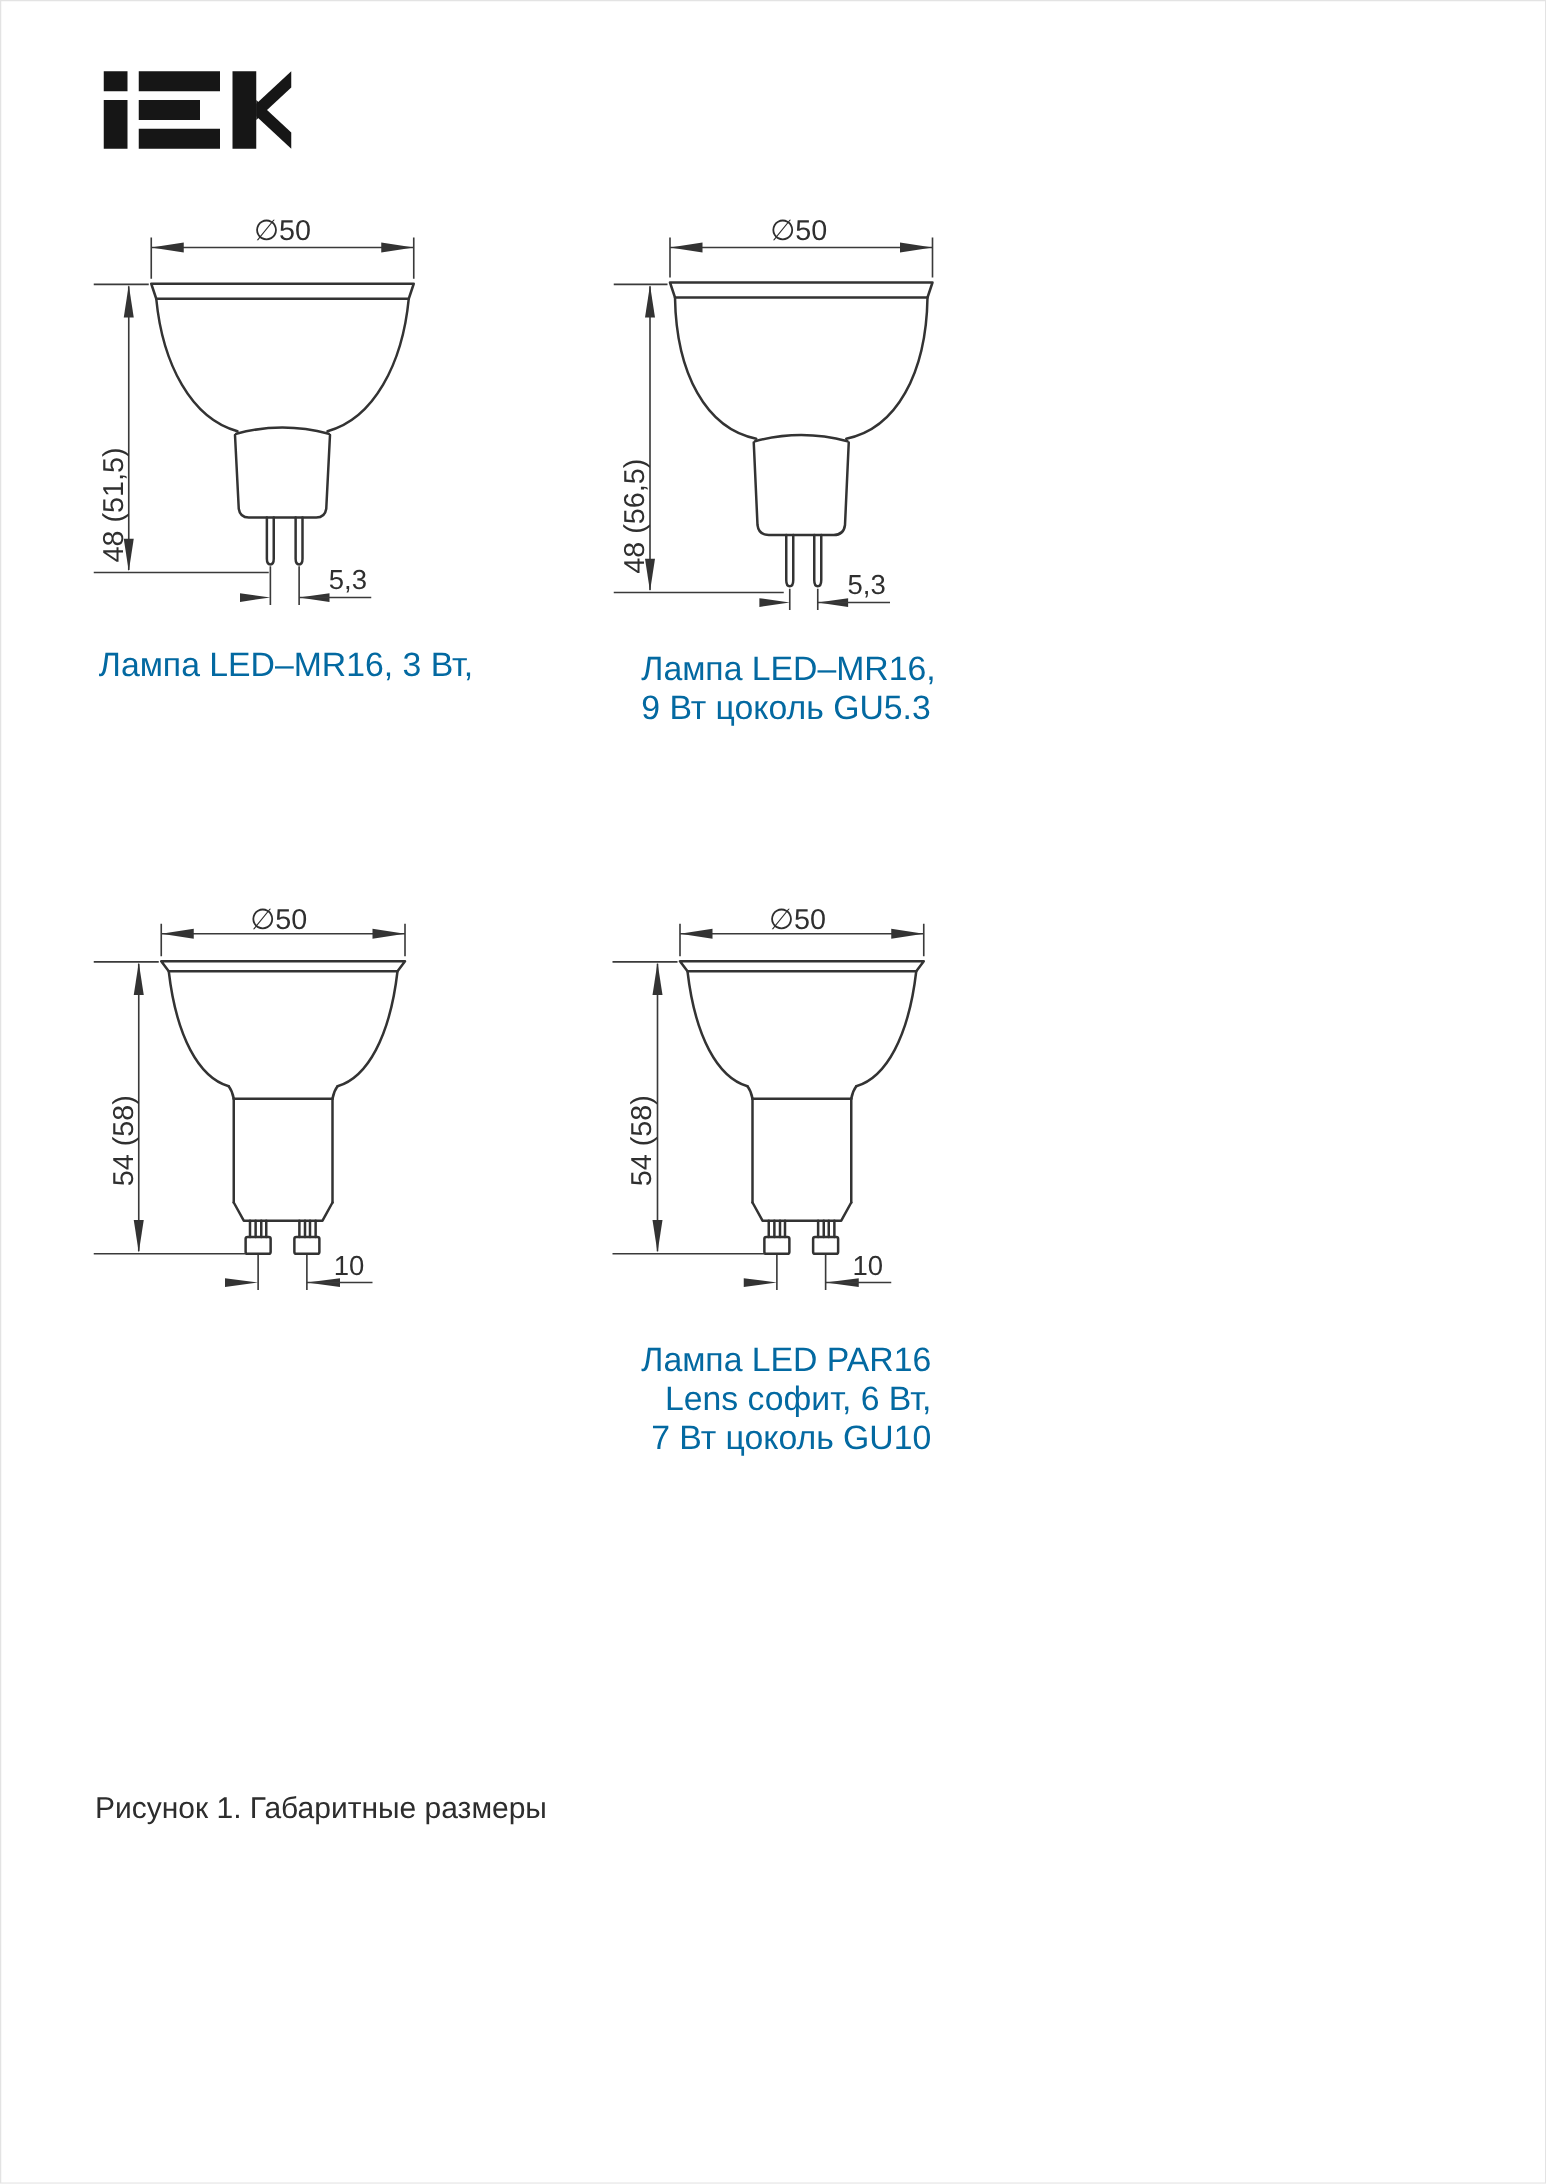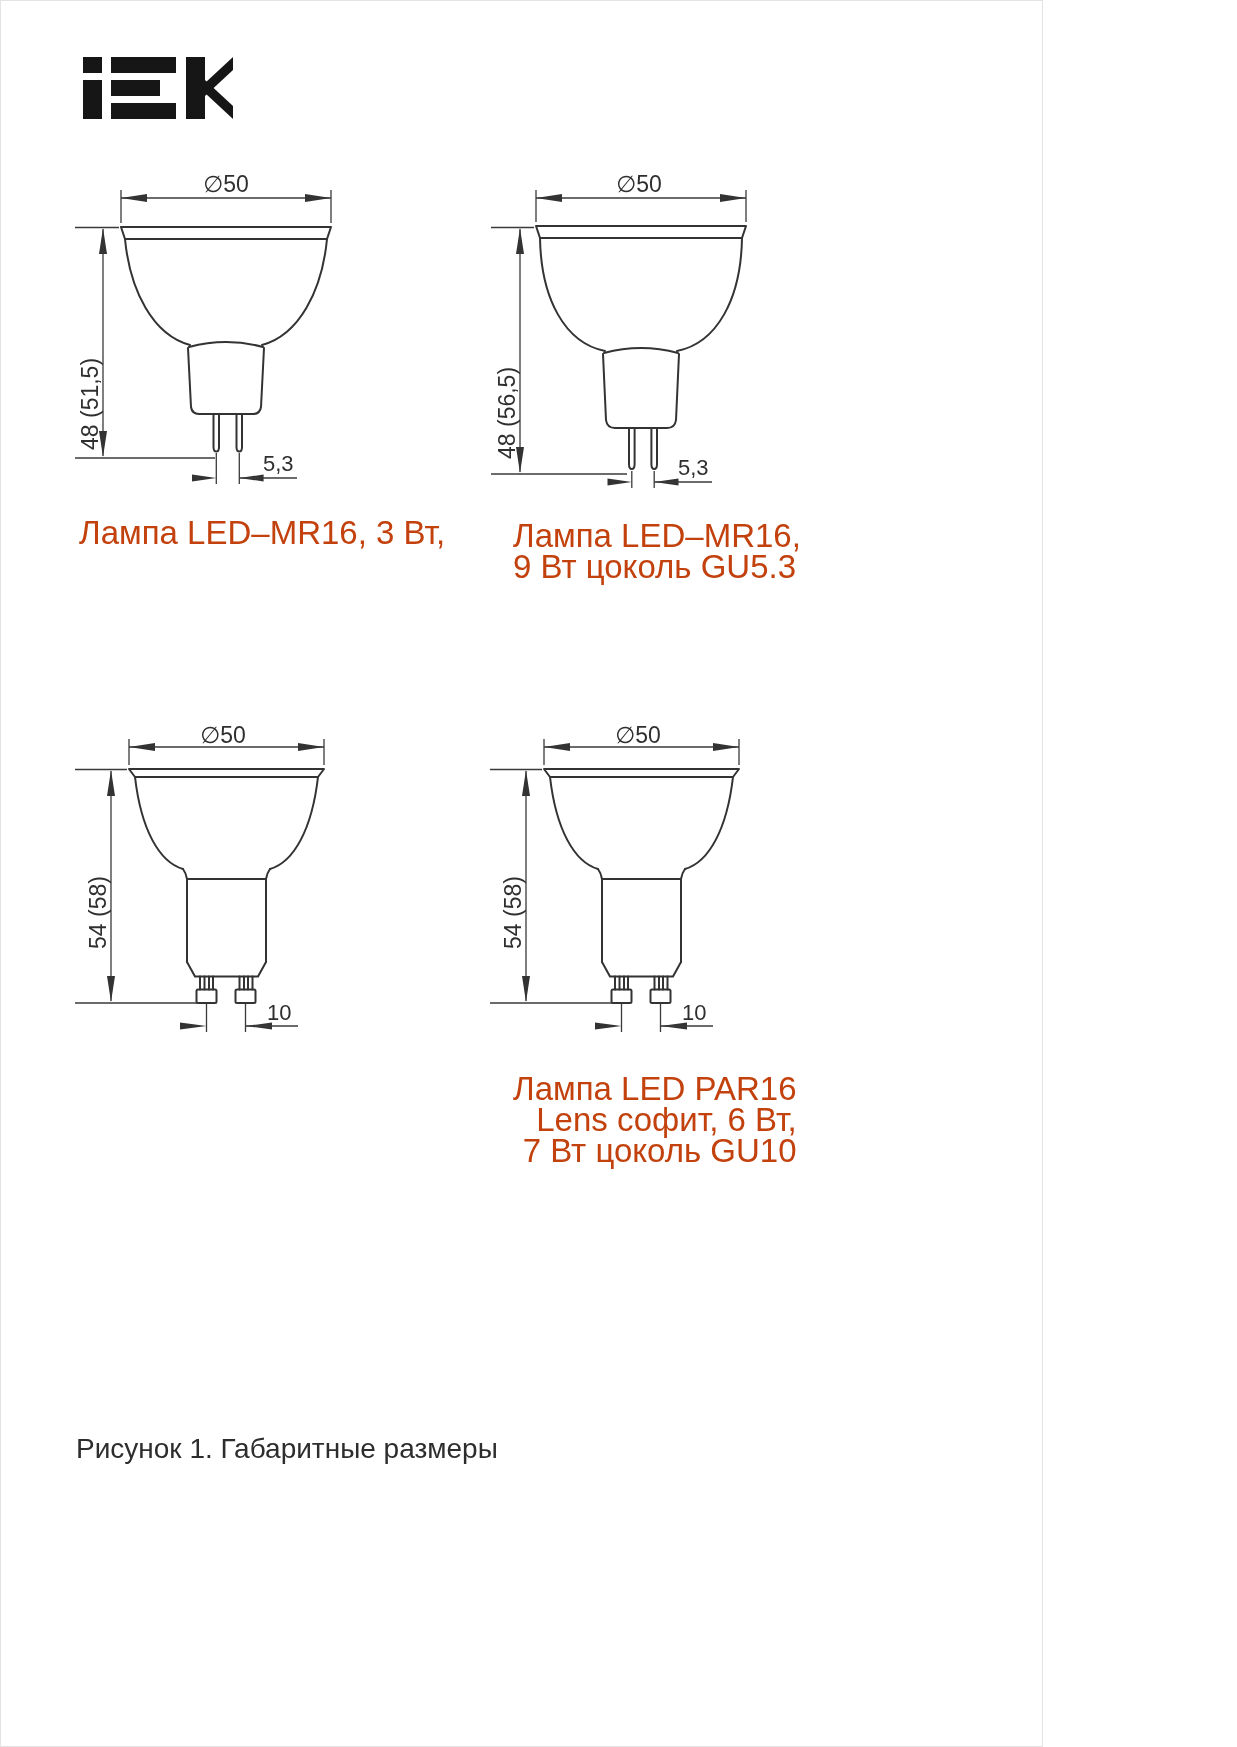--- a/index.html
+++ b/index.html
@@ -1,40 +1,40 @@
 <!DOCTYPE html>
 <html><head>
 <meta charset="utf-8">
 <style>
   html,body{margin:0;padding:0;background:#fff;}
   #page{
     position:relative;
-    width:1043px;height:1747px;
+    width:1237px;height:1747px;
     background:#ffffff;
     border:1px solid #e3e3e3;
     box-sizing:border-box;
     font-family:"Liberation Sans", sans-serif;
     overflow:hidden;
   }
   .abs{position:absolute;}
   svg{display:block;overflow:visible;}
   .body-line{stroke:#333;stroke-width:2;fill:none;stroke-linejoin:round;stroke-linecap:round;}
   .dim-line{stroke:#3a3a3a;stroke-width:1.3;fill:none;}
   .dim-arrow{fill:#333;stroke:none;}
   .dim-text{font:23px "Liberation Sans", sans-serif;fill:#2f2f2f;}
   .dim-text-sm{font:22px "Liberation Sans", sans-serif;fill:#2f2f2f;}
   .caption{
     position:absolute;
-    font-size:33px;line-height:31px;
-    color:#c2410c;
+    font-size:27px;line-height:31px;
+    color:#0369a1;
     white-space:nowrap;
   }
   .fig-caption{
     position:absolute;
-    font-size:28px;
+    font-size:24px;
     color:#2d2d2d;
     white-space:nowrap;
   }
   .logo-shape{fill:#161616;}
 </style>
 </head>
 <body>
 
 <div id="page">
 

